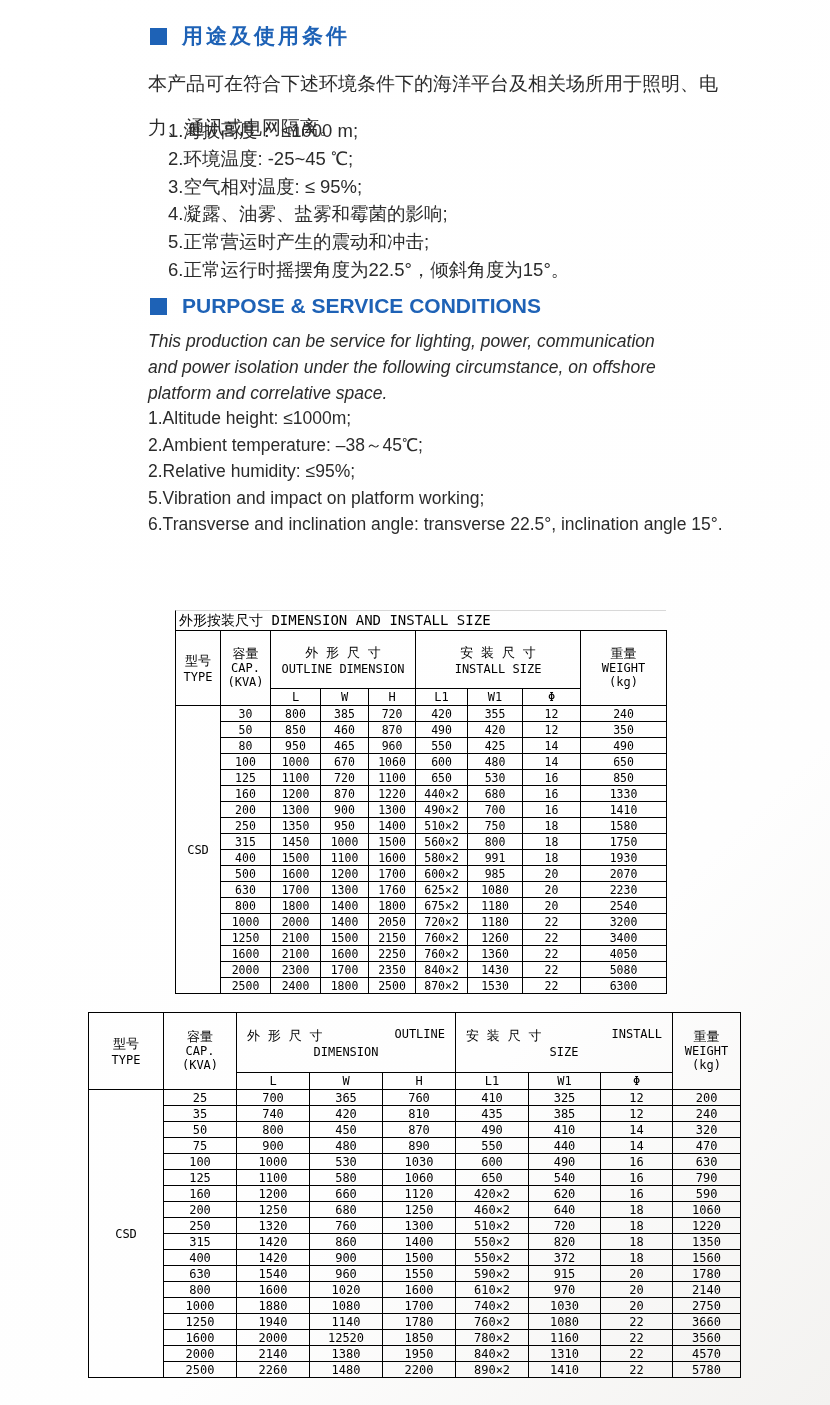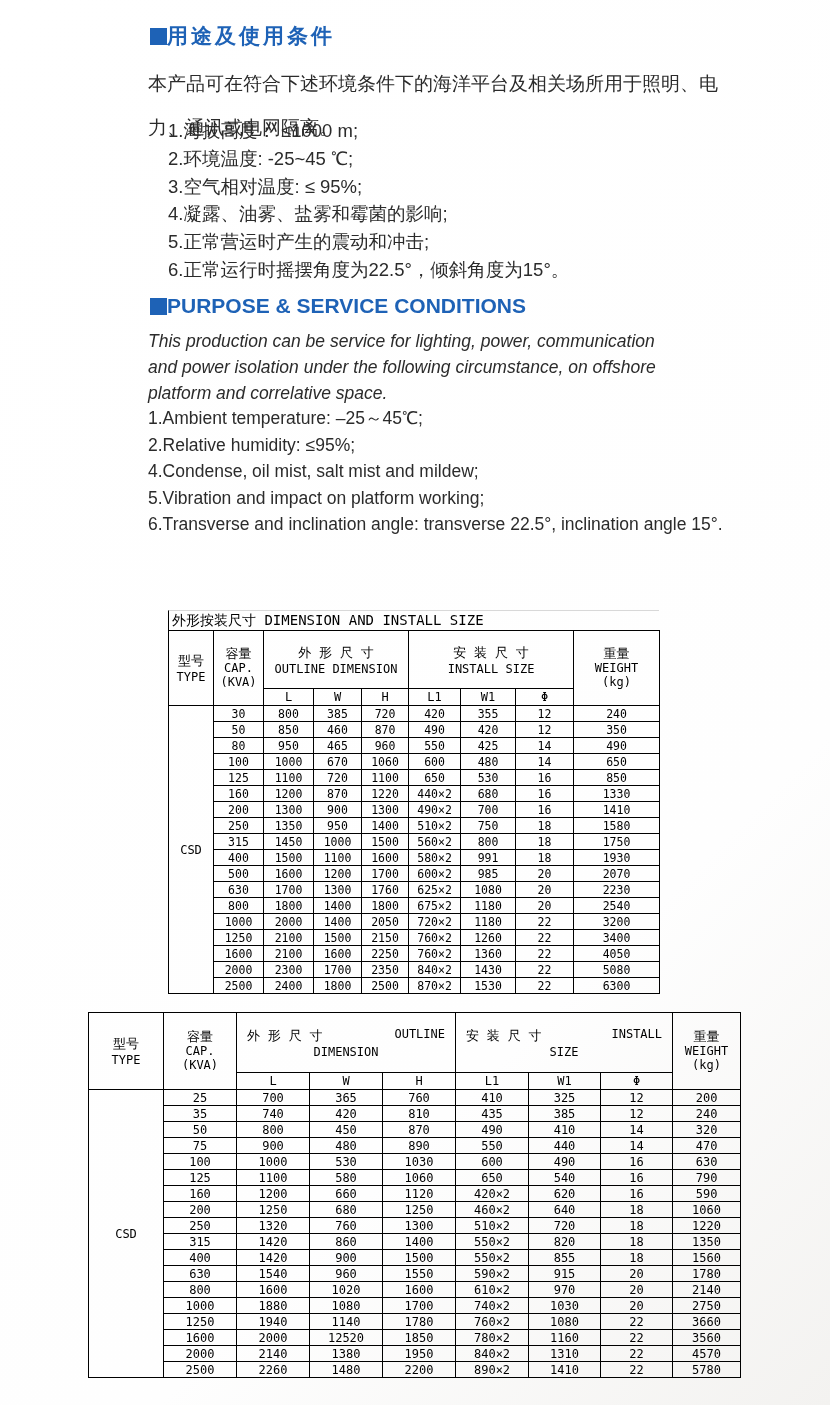--- a/index.html
+++ b/index.html
@@ -7,21 +7,21 @@
     width:830px; height:1405px;
     position:relative;
     background:linear-gradient(135deg, #ffffff 0%, #fefefe 70%, #f3f2f0 100%);
     font-family:"Liberation Sans", sans-serif;
     color:#2b2b2b;
     overflow:hidden;
   }
   .abs { position:absolute; }
 
   
-  .sec-header { display:flex; align-items:center; }
+  .sec-header { display:flex; align-items:center; gap:15px; }
   .bullet { width:17px; height:17px; background:#1e62b6; flex:0 0 auto; }
   .sec-title { font-size:21px; font-weight:bold; color:#1e62b6; }
   .sec-title.cn { letter-spacing:3px; }
 
   
   .intro-cn { font-size:19px; line-height:44px; width:575px; }
   .list-cn  { font-size:18.5px;margin-left:20px; }
   .list-cn .li { line-height:27.8px; height:27.8px; white-space:nowrap; }
   .intro-en { font-size:17.5px; line-height:26px; width:528px; }
   .list-en  { font-size:17.5px; }
@@ -67,28 +67,28 @@
     <div class="li">5.正常营运时产生的震动和冲击;</div>
     <div class="li">6.正常运行时摇摆角度为22.5°，倾斜角度为15°。</div>
   </div>
 
 <div class="abs sec-header" style="left:150px; top:294px;">
   <span class="bullet"></span>
   <span class="sec-title">PURPOSE &amp; SERVICE CONDITIONS</span>
 </div>
 <div class="abs intro-en" style="left:148px; top:328px;font-style:italic;">This production can be service for lighting, power, communication and power isolation under the following circumstance, on offshore platform and correlative space.</div>
 <div class="abs list-en" style="left:148px; top:405px;" id="en-list">
-    <div class="li">1.Ambient temperature: –25～45℃;</div>
+    <div class="li">1.Altitude height: ≤1000m;</div>
+    <div class="li">2.Ambient temperature: –38～45℃;</div>
     <div class="li">2.Relative humidity: ≤95%;</div>
-    <div class="li">4.Condense, oil mist, salt mist and mildew;</div>
     <div class="li">5.Vibration and impact on platform working;</div>
     <div class="li">6.Transverse and inclination angle: transverse 22.5°, inclination angle 15°.</div>
   </div>
 
-<div class="abs" style="left:168px; top:610px; width:491px;">
+<div class="abs" style="left:175px; top:610px; width:491px;">
   <div class="tbl-title">外形按装尺寸 DIMENSION AND INSTALL SIZE</div>
   <table class="dim t1" style="width:491px;">
     <colgroup>
       <col style="width:45px">
         <col style="width:50px">
         <col style="width:50px">
       <col style="width:48px">
         <col style="width:47px">
         <col style="width:52px">
       <col style="width:55px">
@@ -469,21 +469,21 @@
           <td class="data">820</td>
           <td class="data">18</td>
           <td class="data">1350</td>
         </tr>
         <tr>
           <td class="data">400</td>
           <td class="data">1420</td>
           <td class="data">900</td>
           <td class="data">1500</td>
           <td class="data">550×2</td>
-          <td class="data">855</td>
+          <td class="data">372</td>
           <td class="data">18</td>
           <td class="data">1560</td>
         </tr>
         <tr>
           <td class="data">630</td>
           <td class="data">1540</td>
           <td class="data">960</td>
           <td class="data">1550</td>
           <td class="data">590×2</td>
           <td class="data">915</td>

